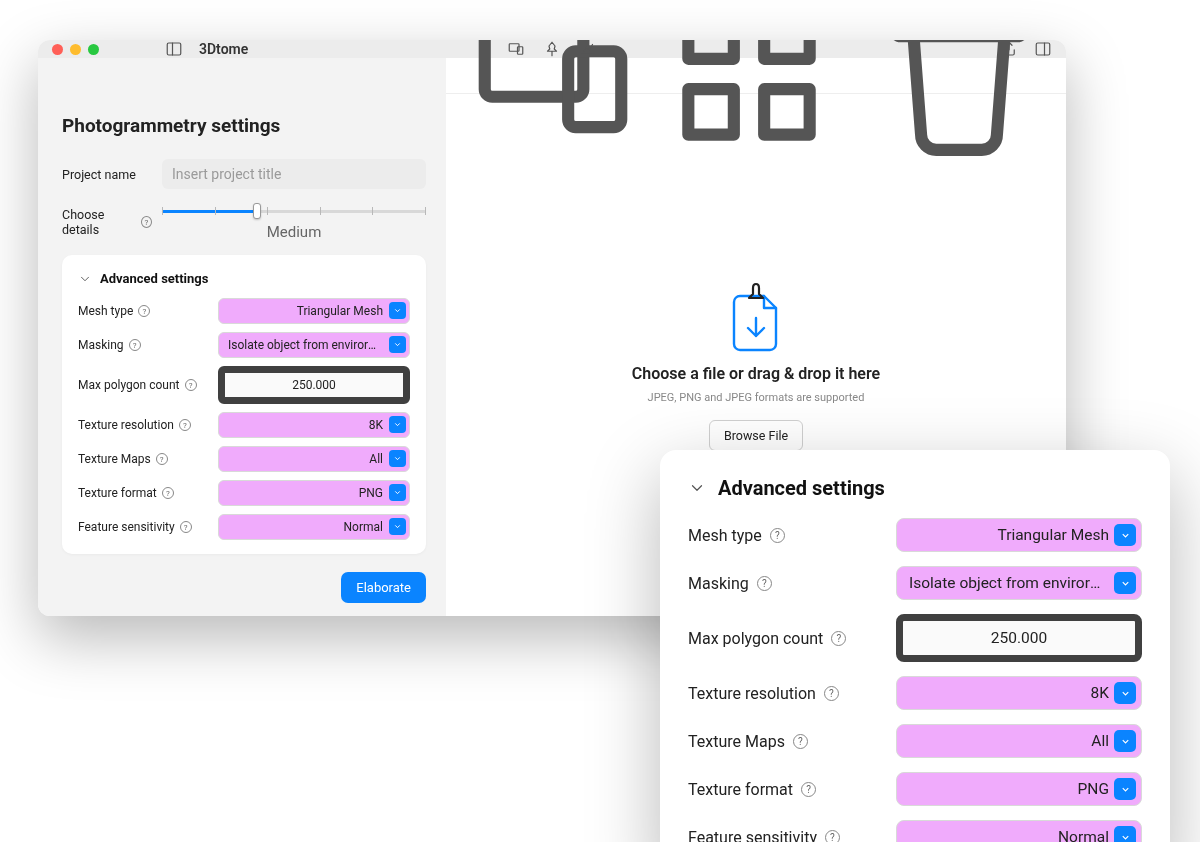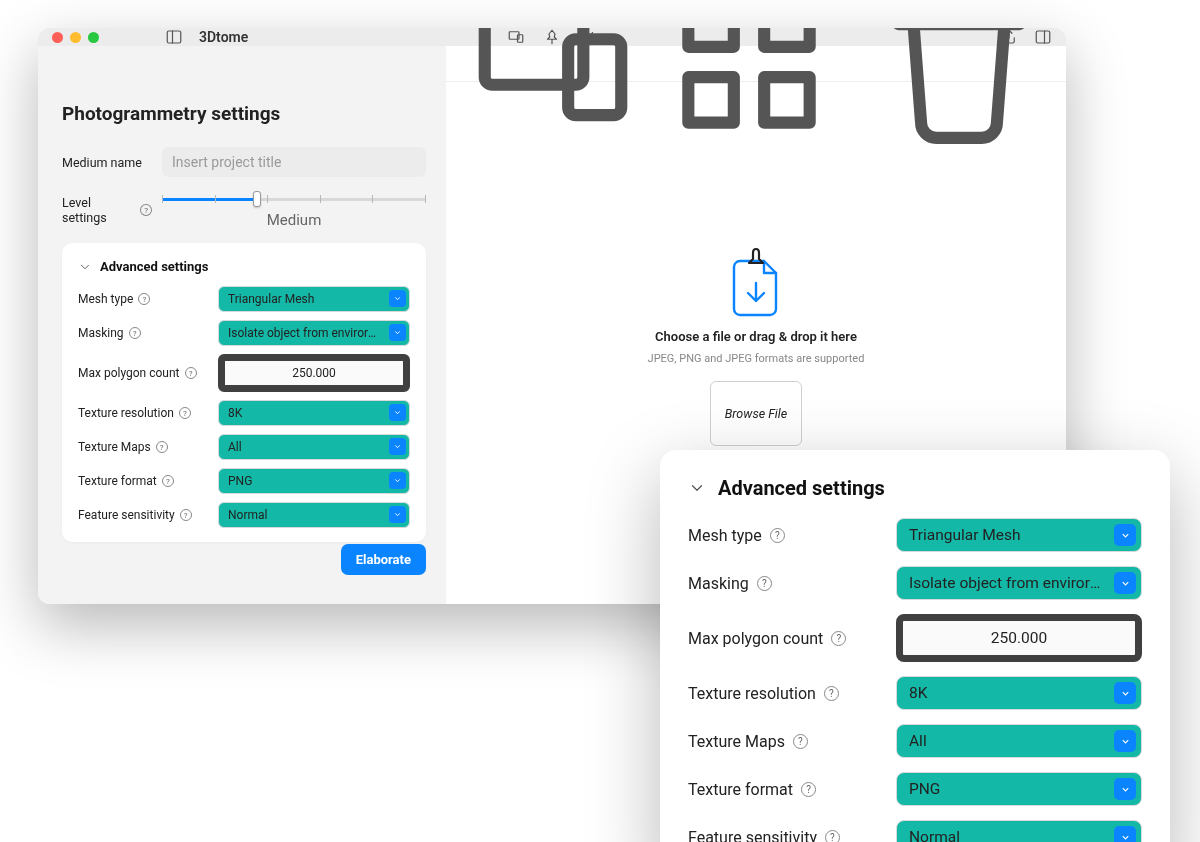--- a/index.html
+++ b/index.html
@@ -1,20 +1,20 @@
 <!DOCTYPE html>
 <html><head>
 <meta charset="utf-8">
 <style>
 * { box-sizing: border-box; margin: 0; padding: 0; font-family: -apple-system, BlinkMacSystemFont, "Segoe UI", Roboto, sans-serif; }
 body { background: #fff; width: 1200px; height: 842px; position: relative; overflow: hidden; }
 
 .window {
   position: absolute;
-  top: 28px; left: 38px;
+  top: 40px; left: 38px;
   width: 1028px; height: 576px;
   background: #fff;
   border-radius: 12px;
   box-shadow: 0 22px 60px rgba(0,0,0,0.28);
   overflow: hidden;
   display: flex; flex-direction: column;
 }
 .titlebar {
   height: 42px;
   background: #ececec;
@@ -58,34 +58,34 @@
   box-shadow: 0 1px 3px rgba(0,0,0,0.04);
 }
 .adv-header { display:flex; align-items:center; gap:8px; margin-bottom:12px; cursor:pointer; }
 .adv-header .chev { width:14px; height:14px; }
 .adv-header .title { font-weight:700; font-size:13px; color:#111; }
 
 .adv-row { display:flex; align-items:center; margin-bottom:8px; gap:10px; }
 .adv-row .label { width:130px; font-size:12px; color:#222; display:flex; align-items:center; gap:5px; }
 .help-ico { width:12px; height:12px; border:1px solid #888; border-radius:50%; display:inline-flex; align-items:center; justify-content:center; font-size:8px; color:#666; }
 
-.select-box { flex:1; position:relative; border:1px solid #d9d9d9; background:#14b8a6; border-radius:6px; padding:5px 26px 5px 9px; font-size:12px; color:#222; cursor:pointer; white-space:nowrap; overflow:hidden; text-overflow:ellipsis; }
+.select-box { flex:1; position:relative; border:1px solid #d9d9d9; background:#f0abfc; border-radius:6px; padding:5px 26px 5px 9px; font-size:12px; color:#222; cursor:pointer; white-space:nowrap; overflow:hidden; text-overflow:ellipsis;text-align:right; }
 .select-box .sel-btn { position:absolute; right:3px; top:3px; width:17px; height:17px; background:#0a84ff; border-radius:4px; display:flex; align-items:center; justify-content:center; }
 .select-box .sel-btn svg { width:9px; height:9px; stroke:#fff; fill:none; stroke-width:2.5; }
 .text-box { flex:1; border:7px solid #404040; background:#fafafa; border-radius:6px; padding:5px 9px; font-size:12px; color:#222;text-align:center; }
 
-.elaborate-btn { align-self:flex-end; margin-top:2px; background:#0a84ff; color:#fff; border:none; padding:8px 15px; border-radius:7px; font-size:13px; font-weight:700; cursor:pointer; }
+.elaborate-btn { align-self:flex-end; margin-top:18px; background:#0a84ff; color:#fff; border:none; padding:8px 15px; border-radius:7px; font-size:13px; font-weight:400; cursor:pointer; }
 
 .right-toolbar { height:36px; border-bottom:1px solid #eee; display:flex; align-items:center; padding:0 16px; gap:14px; color:#555; }
 .right-toolbar .grow { flex:1; }
 
 .dropzone { flex:1; display:flex; flex-direction:column; align-items:center; justify-content:center; gap:8px; }
-.dz-title { font-size:13px; font-weight:600; color:#222; }
+.dz-title { font-size:16px; font-weight:600; color:#222; }
 .dz-sub { font-size:11px; color:#888; }
-.browse-btn { margin-top:8px; border:1px solid #d0d0d0; background:#fff; padding:24px 14px; border-radius:6px; font-size:12.5px; color:#222; cursor:pointer;font-style:italic; }
+.browse-btn { margin-top:8px; border:1px solid #d0d0d0; background:#fff; padding:7px 14px; border-radius:6px; font-size:12.5px; color:#222; cursor:pointer; }
 
 
 .zoom-card {
   position:absolute;
   top:450px; left:660px;
   width:510px;
   background:#fff; border-radius:16px;
   box-shadow: 0 24px 72px rgba(0,0,0,0.28);
   padding:26px 28px 22px 28px;
 }
@@ -152,27 +152,27 @@
         </span>
     </div>
   </div>
 
   <div class="workspace">
 
     <div class="left-pane">
       <div class="page-title">Photogrammetry settings</div>
 
       <div class="form-row">
-        <span class="label">Medium name</span>
+        <span class="label">Project name</span>
         <input class="input-text" placeholder="Insert project title" style="">
       </div>
 
       <div class="form-row">
         <span class="label">
-          <span>Level settings</span>
+          <span>Choose details</span>
           <span class="help-ico">?</span>
         </span>
         <div class="slider-wrap">
           <div class="slider-track">
             <div class="slider-base"></div>
             <div class="slider-fill"></div>
             <div class="slider-ticks">
                 <span class="tick"></span>
                 <span class="tick"></span>
                 <span class="tick"></span>

